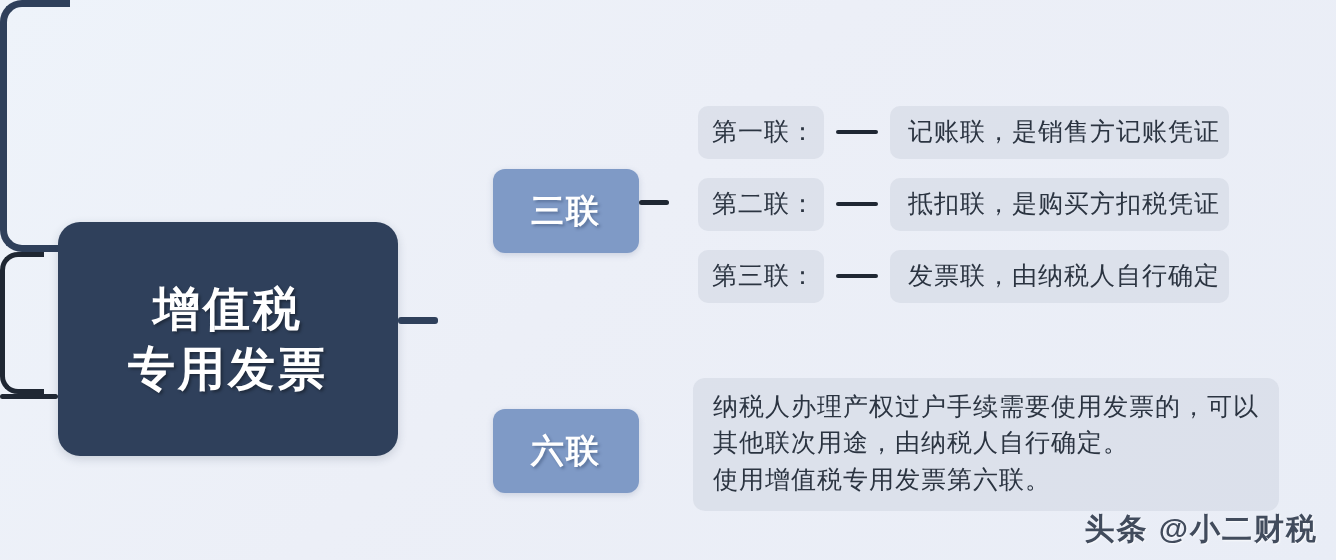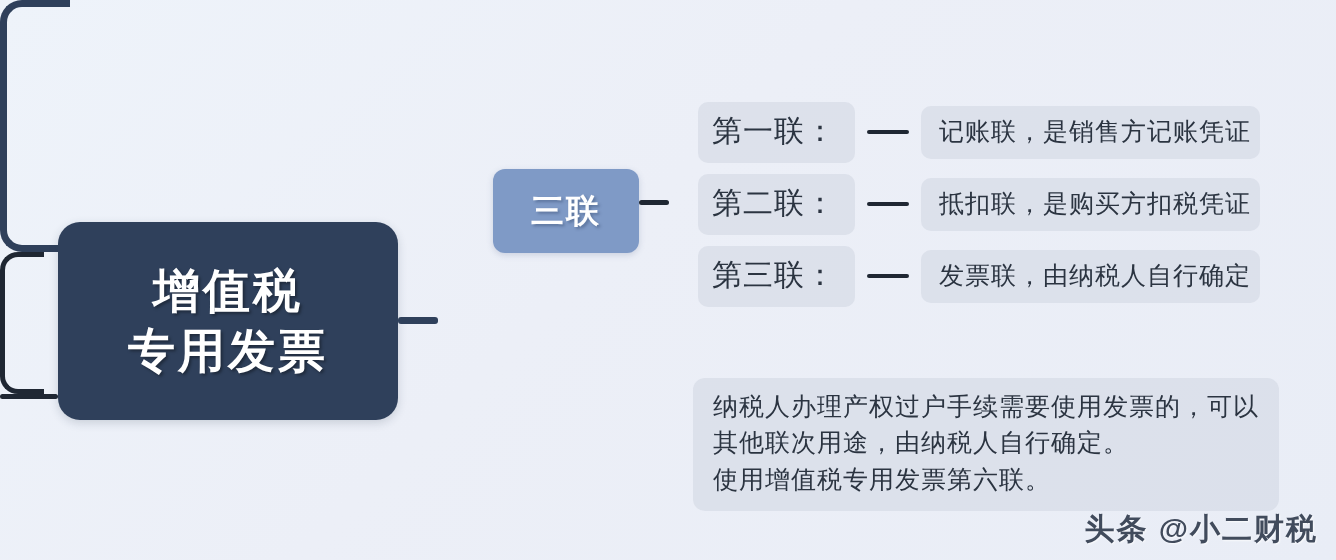--- a/index.html
+++ b/index.html
@@ -18,21 +18,21 @@
     width: 1336px;
     height: 560px;
   }
 
   
   .root-node {
     position: absolute;
     left: 58px;
     top: 222px;
     width: 340px;
-    height: 198px;
+    height: 234px;
     background: #2f405b;
     border-radius: 22px;
     box-shadow: 0 3px 10px rgba(40,55,80,0.18);
     display: flex;
     flex-direction: column;
     align-items: center;
     justify-content: center;
   }
   .root-line {
     color: #ffffff;
@@ -122,22 +122,22 @@
     align-items: center;
     height: 54px;
   }
   #leaf-row-0 { top: 105px; }
   #leaf-row-1 { top: 177px; }
   #leaf-row-2 { top: 249px; }
 
   .leaf-key {
     background: rgba(206,212,224,0.50);
     border-radius: 10px;
-    padding: 9px 19px 11px 14px;
-    font-size: 30px;
+    padding: 9px 8px 11px 14px;
+    font-size: 25px;
     color: #2b3441;
     letter-spacing: 1px;
     white-space: nowrap;
   }
   .leaf-dash {
     width: 42px;
     height: 4px;
     background: #1f2733;
     margin: 0 12px;
     border-radius: 2px;
@@ -193,20 +193,23 @@
     <div class="root-line">专用发票</div>
   </div>
 
   <div class="conn" id="conn-root-stub"></div>
   <div id="conn-root-bracket"></div>
 
   <div class="branch-node" id="branch-three">
     <span class="branch-label">三联</span>
   </div>
 
+  <div class="branch-node" id="branch-six">
+    <span class="branch-label">六联</span>
+  </div>
 
   <div class="conn conn-thin" id="conn-three-stub"></div>
   <div id="conn-three-bracket"></div>
 
   <div id="conn-six-stub"></div>
 
   <div class="leaf-row" id="leaf-row-0">
     <span class="leaf-key">第一联：</span>
     <span class="leaf-dash"></span>
     <span class="leaf-desc">记账联，是销售方记账凭证</span>

